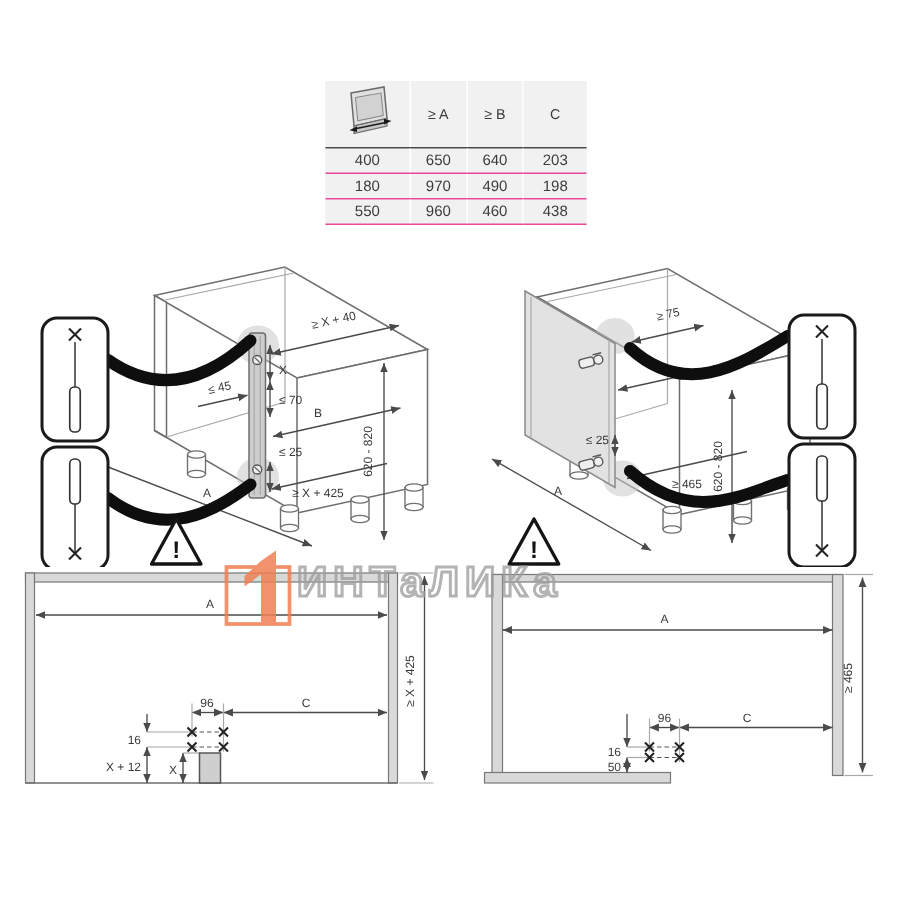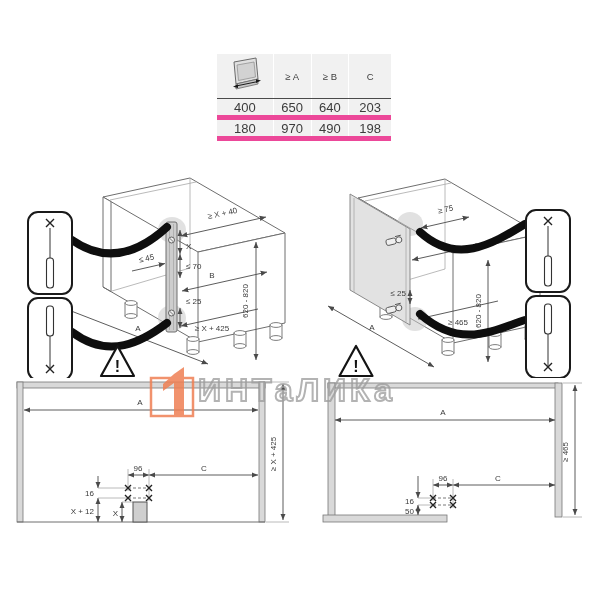--- a/index.html
+++ b/index.html
@@ -1,41 +1,41 @@
 <!DOCTYPE html>
 <html><head>
 <meta charset="utf-8">
 <style>
   html,body{margin:0;padding:0;background:#fff;}
   .canvas{position:relative;width:600px;height:600px;background:#fff;overflow:hidden;
           font-family:"Liberation Sans",sans-serif;}
   .abs{position:absolute;}
   
   .spec-table{left:217px;top:54px;width:174px;border-collapse:collapse;background:#f1f1f1;}
-  .spec-table td{background:#f1f1f1;border-right:1px solid #fff;border-bottom:5px solid #ec4899;
-                 text-align:center;vertical-align:middle;font-size:13px;color:#3c3c3c;
+  .spec-table td{background:#f1f1f1;border-right:1px solid #fff;border-bottom:1px solid #ec4899;
+                 text-align:center;vertical-align:middle;font-size:10px;color:#3c3c3c;
                  height:16px;padding:0;}
   .spec-table td:last-child{border-right:none;}
   .spec-table tr.hdr td{height:44px;font-size:9.5px;border-bottom:1.5px solid #4a4a4a;}
   .col-ico{width:56px;} .col-a{width:37px;} .col-b{width:37px;} .col-c{width:42px;}
   
   svg text{font-family:"Liberation Sans",sans-serif;fill:#3a3a3a;font-size:8px;}
   svg{shape-rendering:geometricPrecision;}
   .ln{stroke:#6e6e6e;stroke-width:1;fill:none;}
   .lnl{stroke:#a8a8a8;stroke-width:0.8;fill:none;}
   .face{fill:#ffffff;stroke:#6e6e6e;stroke-width:1;}
   .dim{stroke:#4a4a4a;stroke-width:0.9;fill:none;}
   .swoosh{stroke:#0e0e0e;stroke-width:8;fill:none;stroke-linecap:round;}
   .callout{fill:#fff;stroke:#1a1a1a;stroke-width:2;}
   .xmk{stroke:#222;stroke-width:1.4;fill:none;}
   .wall{fill:#d9d9d9;stroke:#777;stroke-width:0.8;}
   .warn{fill:#fff;stroke:#141414;stroke-width:2.2;stroke-linejoin:round;}
   .warn-txt{font-size:16px;font-weight:bold;fill:#141414;text-anchor:middle;}
   
-  .wm-text{left:198px;top:372px;font-size:32px;font-weight:bold;letter-spacing:4px;
+  .wm-text{left:198px;top:372px;font-size:28px;font-weight:bold;letter-spacing:4px;
            color:transparent;-webkit-text-stroke:2px #9e9e9e;opacity:.78;white-space:nowrap;
            pointer-events:none;z-index:6;}
   @supports not (-webkit-text-stroke: 1px #000){ .wm-text{color:#b5b5b5;} }
   .wm-logo{left:148px;top:364px;z-index:6;pointer-events:none;opacity:.85;}
 </style>
 </head>
 <body>
 
 <div class="canvas">
 
@@ -61,20 +61,26 @@
       <td>650</td>
       <td>640</td>
       <td>203</td>
     </tr>
     <tr>
       <td>180</td>
       <td>970</td>
       <td>490</td>
       <td>198</td>
     </tr>
+    <tr>
+      <td>550</td>
+      <td>960</td>
+      <td>460</td>
+      <td>438</td>
+    </tr>
   </tbody>
     </table>
 
   <svg class="abs" style="left:14px;top:170px" width="282" height="208" viewBox="0 0 282 208">
     <defs>
       <marker id="aw1" markerWidth="7" markerHeight="6" refX="6.3" refY="3" orient="auto-start-reverse" markerUnits="userSpaceOnUse">
         <path d="M0,0.4 L6.3,3 L0,5.6 Z" fill="#4a4a4a"></path>
       </marker>
     </defs>
     <g>

